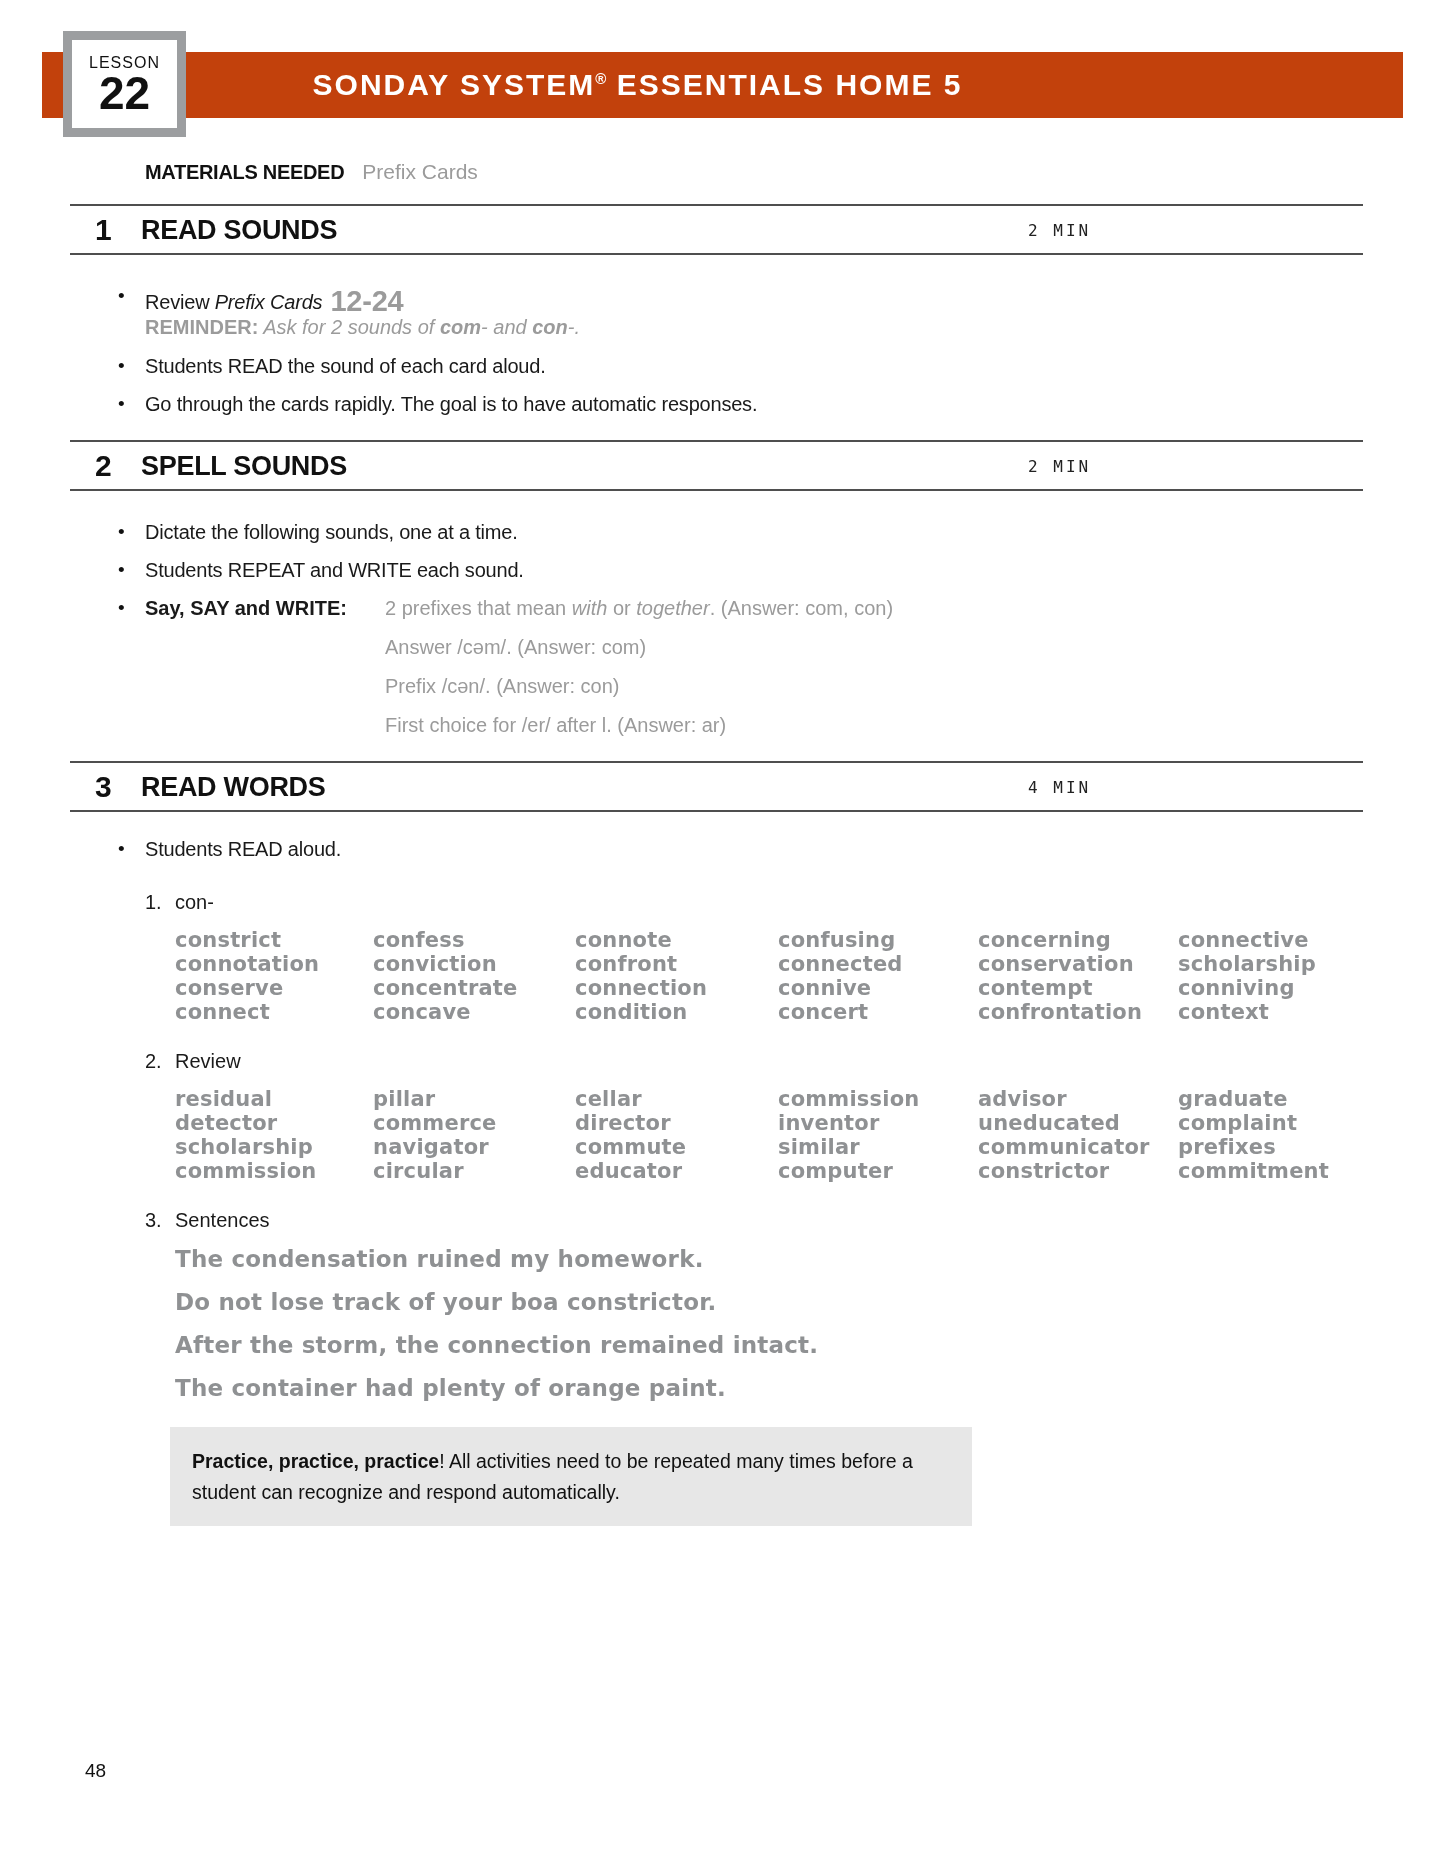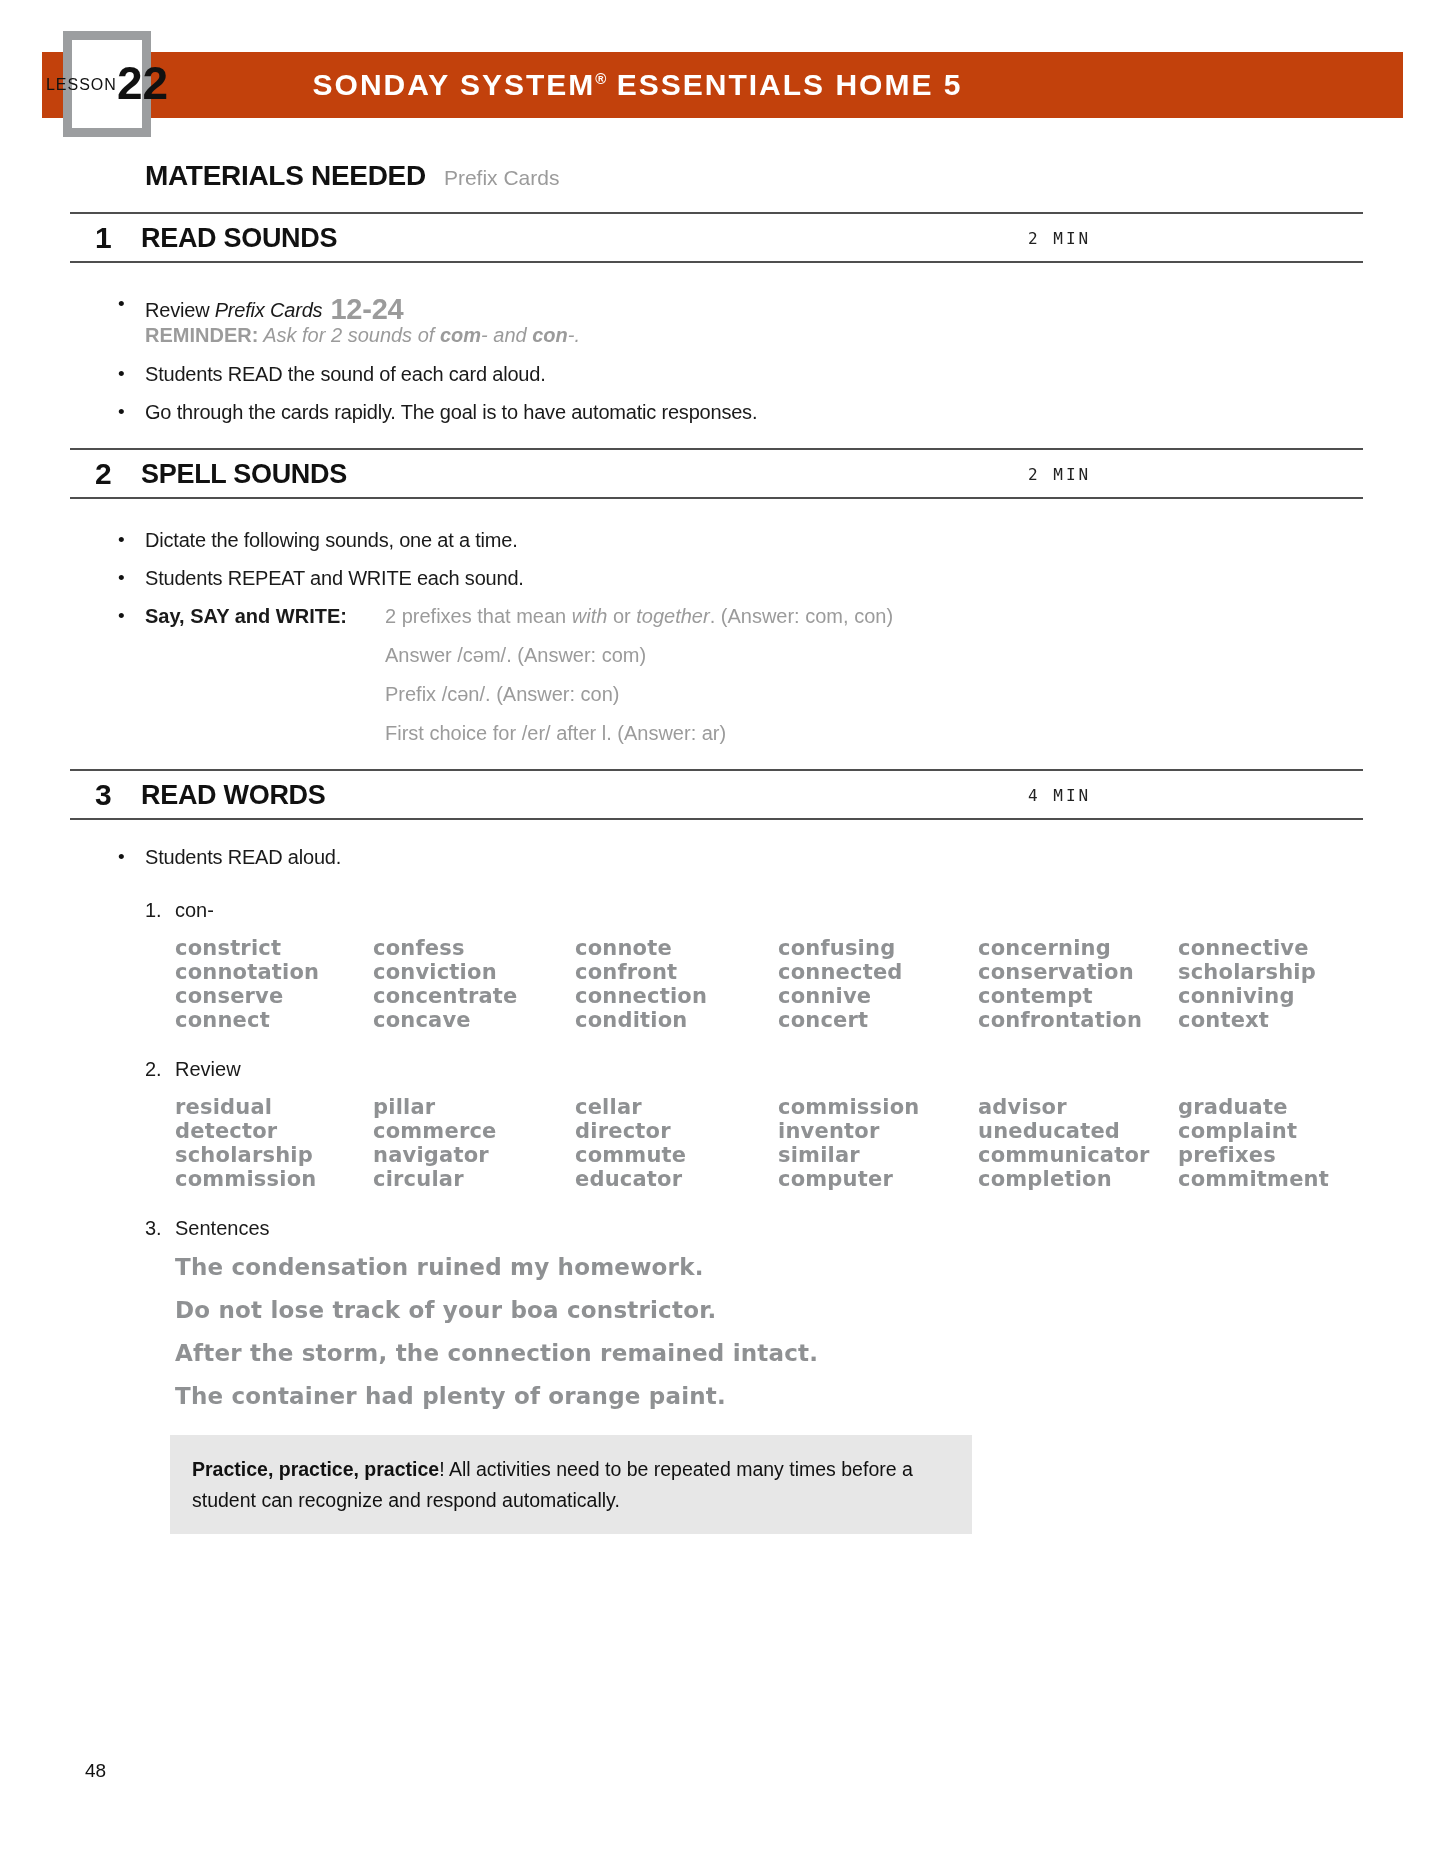--- a/index.html
+++ b/index.html
@@ -21,34 +21,34 @@
     display:flex; align-items:center; justify-content:center;
     padding-right:170px;
   }
   .header-title {
     color:#ffffff; font-weight:bold; font-size:30px;
     letter-spacing:2px; white-space:nowrap;
   }
   .header-title .reg { font-size:15px; vertical-align:super; letter-spacing:0; }
   .lesson-badge {
     position:absolute; left:63px; top:31px;
-    width:88px; height:106px;
+    width:123px; height:106px;
     background:#ffffff;
     border:9px solid #9c9ea0;
-    display:flex; flex-direction:row; align-items:center; justify-content:center;
+    display:flex; flex-direction:column; align-items:center; justify-content:center;
     z-index:2;
   }
   .lesson-word { font-size:16px; letter-spacing:1px; color:#111; margin-top:2px; }
   .lesson-num  { font-size:46px; font-weight:bold; color:#111; line-height:0.95; }
 
   
   .content { position:absolute; left:0; top:150px; width:1445px; }
 
   .materials-row { margin:10px 0 0 145px; display:flex; align-items:baseline; }
-  .materials-label { font-size:28px; font-weight:bold; letter-spacing:-0.3px; color:#111; }
+  .materials-label { font-size:20px; font-weight:bold; letter-spacing:-0.3px; color:#111; }
   .materials-value { font-size:21px; color:#9b9b9b; margin-left:18px; }
 
   .sec-header {
     margin-left:70px; width:1293px;
     border-top:2px solid #4f4f4f; border-bottom:2px solid #4f4f4f;
     padding:7px 0 6px 0;
     position:relative;
     display:flex; align-items:center;
   }
   .sec-num { font-size:30px; font-weight:bold; margin-left:25px; width:46px; color:#111;}
@@ -254,21 +254,21 @@
         <span class="w">scholarship</span>
         <span class="w">navigator</span>
         <span class="w">commute</span>
         <span class="w">similar</span>
         <span class="w">communicator</span>
         <span class="w">prefixes</span>
         <span class="w">commission</span>
         <span class="w">circular</span>
         <span class="w">educator</span>
         <span class="w">computer</span>
-        <span class="w">completion</span>
+        <span class="w">constrictor</span>
         <span class="w">commitment</span>
       </div>
 
       <div class="num-item">
         <span class="ni-num">3.</span>
         <span class="ni-title">Sentences</span>
       </div>
 
       <div class="sentences">
         <div class="s">The condensation ruined my homework.</div>

